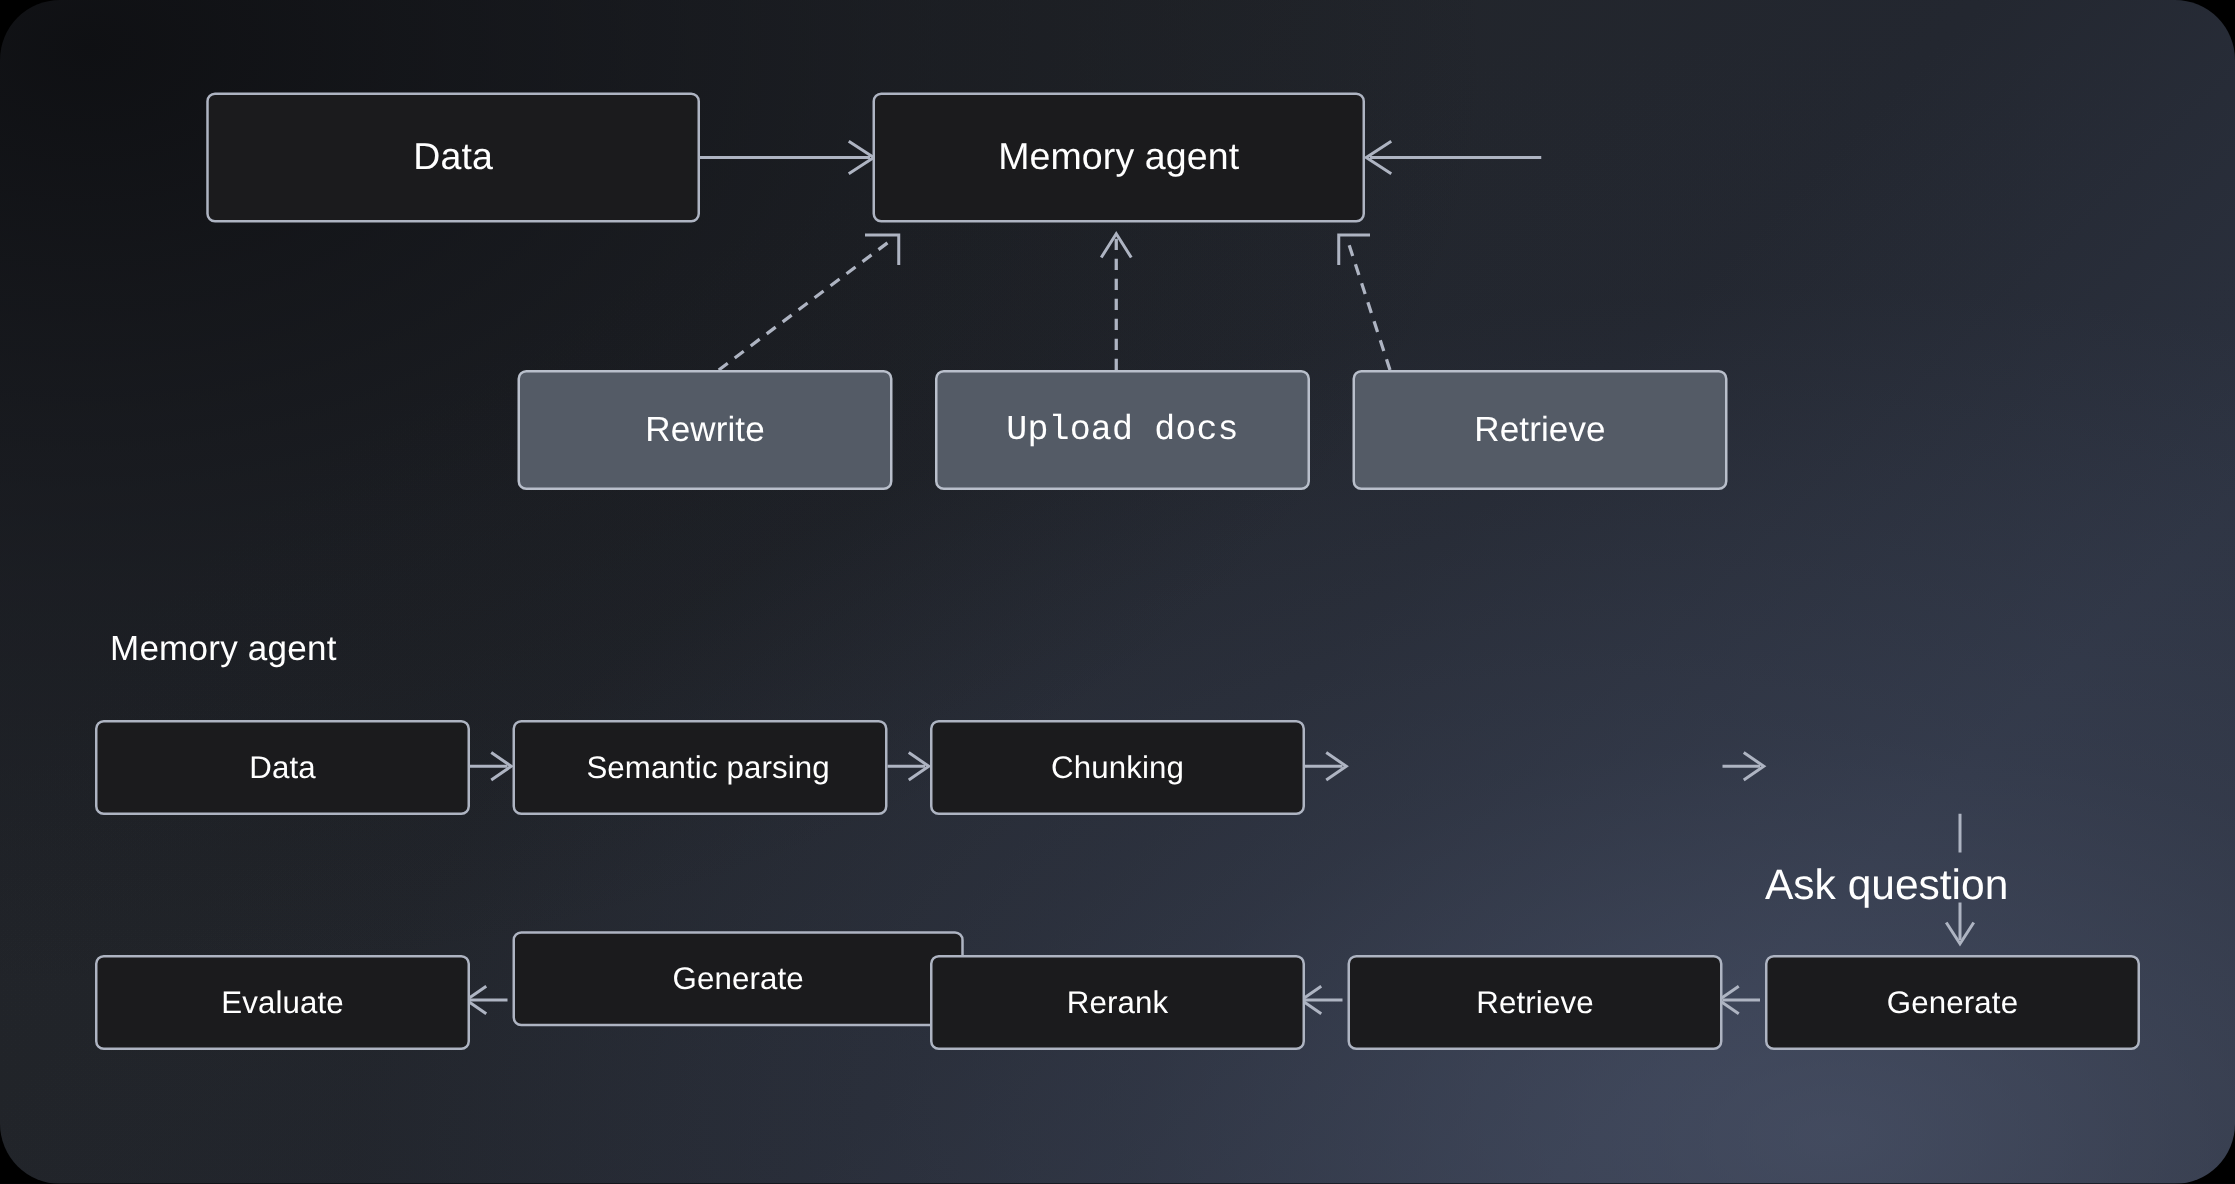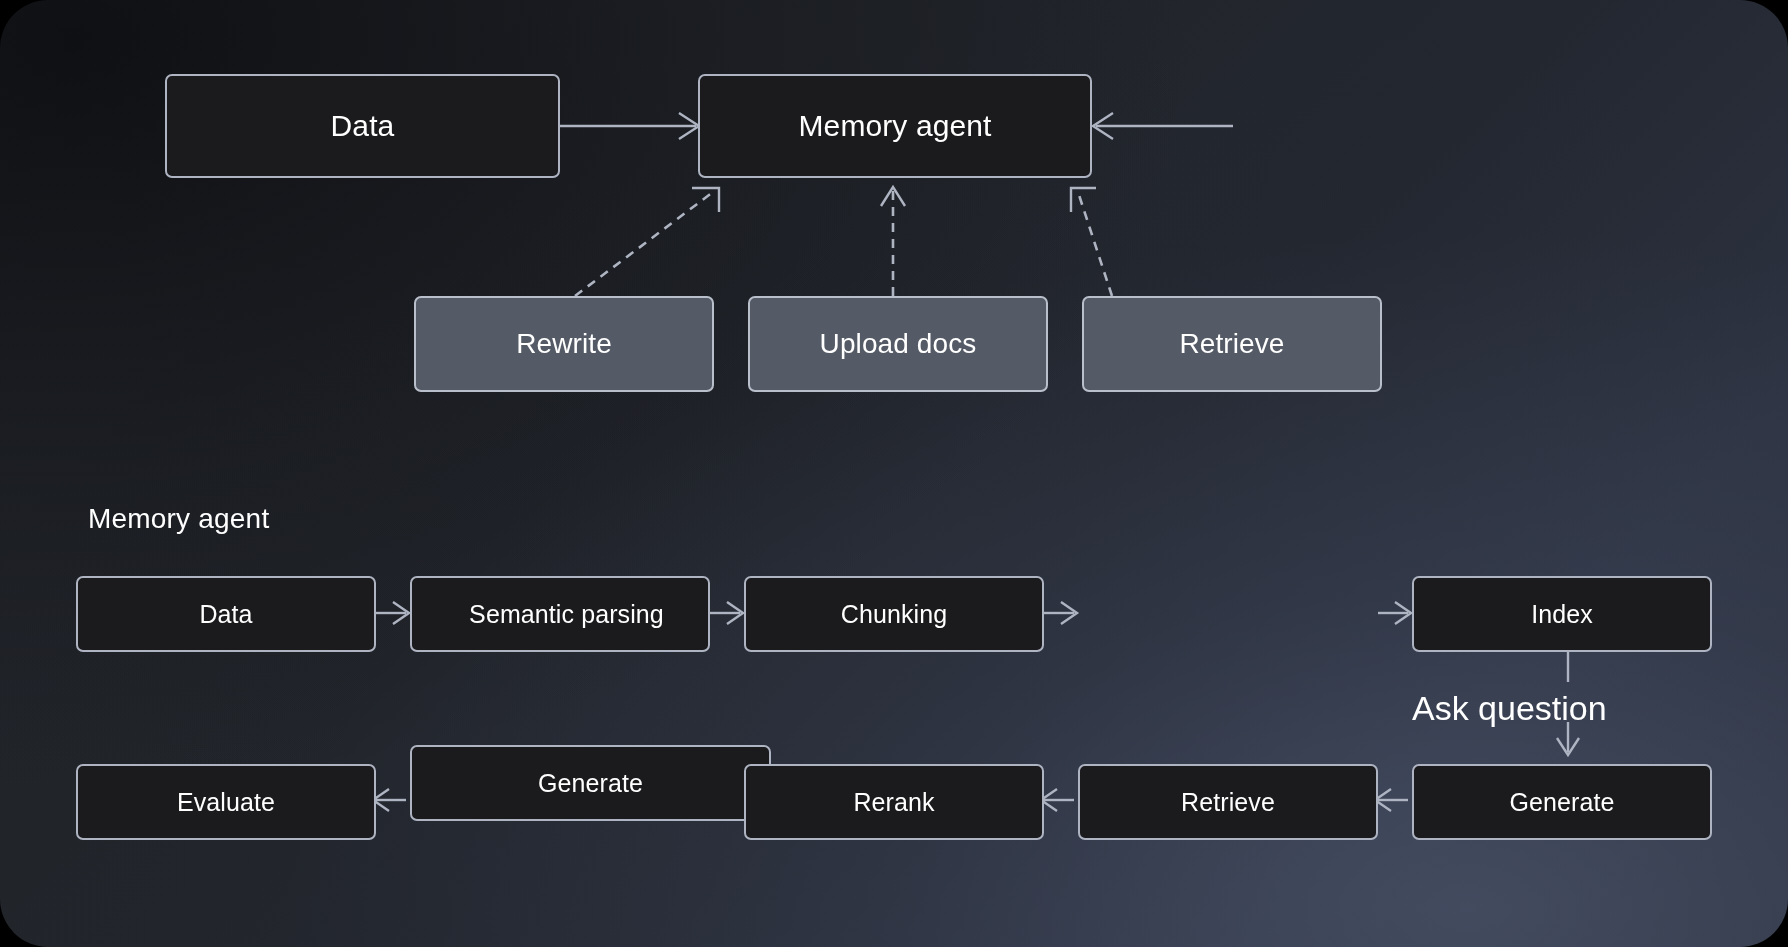--- a/index.html
+++ b/index.html
@@ -145,34 +145,33 @@
     <polyline class="edge-head" points="389,789 373,800 389,811"></polyline>
   </svg>
 
   <div class="node primary big" style="left:165px; top:74px; width:395px; height:104px;">Data</div>
 
   <div class="node primary big" style="left:698px; top:74px; width:394px; height:104px;">Memory agent</div>
 
 
   <div class="node secondary medium" style="left:414px; top:296px; width:300px; height:96px;">Rewrite</div>
 
-  <div class="node secondary medium" style="left:748px; top:296px; width:300px; height:96px;">Upload docs</div>
+  <div class="node secondary medium" style="left:748px; top:296px; width:300px; height:96px;font-family:Liberation Mono, monospace;">Upload docs</div>
 
   <div class="node secondary medium" style="left:1082px; top:296px; width:300px; height:96px;">Retrieve</div>
 
   <div class="section-title" style="left:88px; top:503px;">Memory agent</div>
 
   <div class="node primary small" style="left:76px; top:576px; width:300px; height:76px;">Data</div>
 
   <div class="node primary small" style="left:410px; top:576px; width:300px; height:76px;padding-left:13px;">Semantic parsing</div>
 
   <div class="node primary small" style="left:744px; top:576px; width:300px; height:76px;">Chunking</div>
 
 
-  <div class="node primary small" style="left:1412px; top:576px; width:300px; height:76px;">Index</div>
 
   <div class="edge-label" style="left:1412px; top:689px; width:300px;">Ask question</div>
 
   <div class="node primary small" style="left:76px; top:764px; width:300px; height:76px;">Evaluate</div>
 
   <div class="node primary small" style="left:410px; top:745px; width:361px; height:76px;">Generate</div>
 
   <div class="node primary small" style="left:744px; top:764px; width:300px; height:76px;">Rerank</div>
 
   <div class="node primary small" style="left:1078px; top:764px; width:300px; height:76px;">Retrieve</div>

